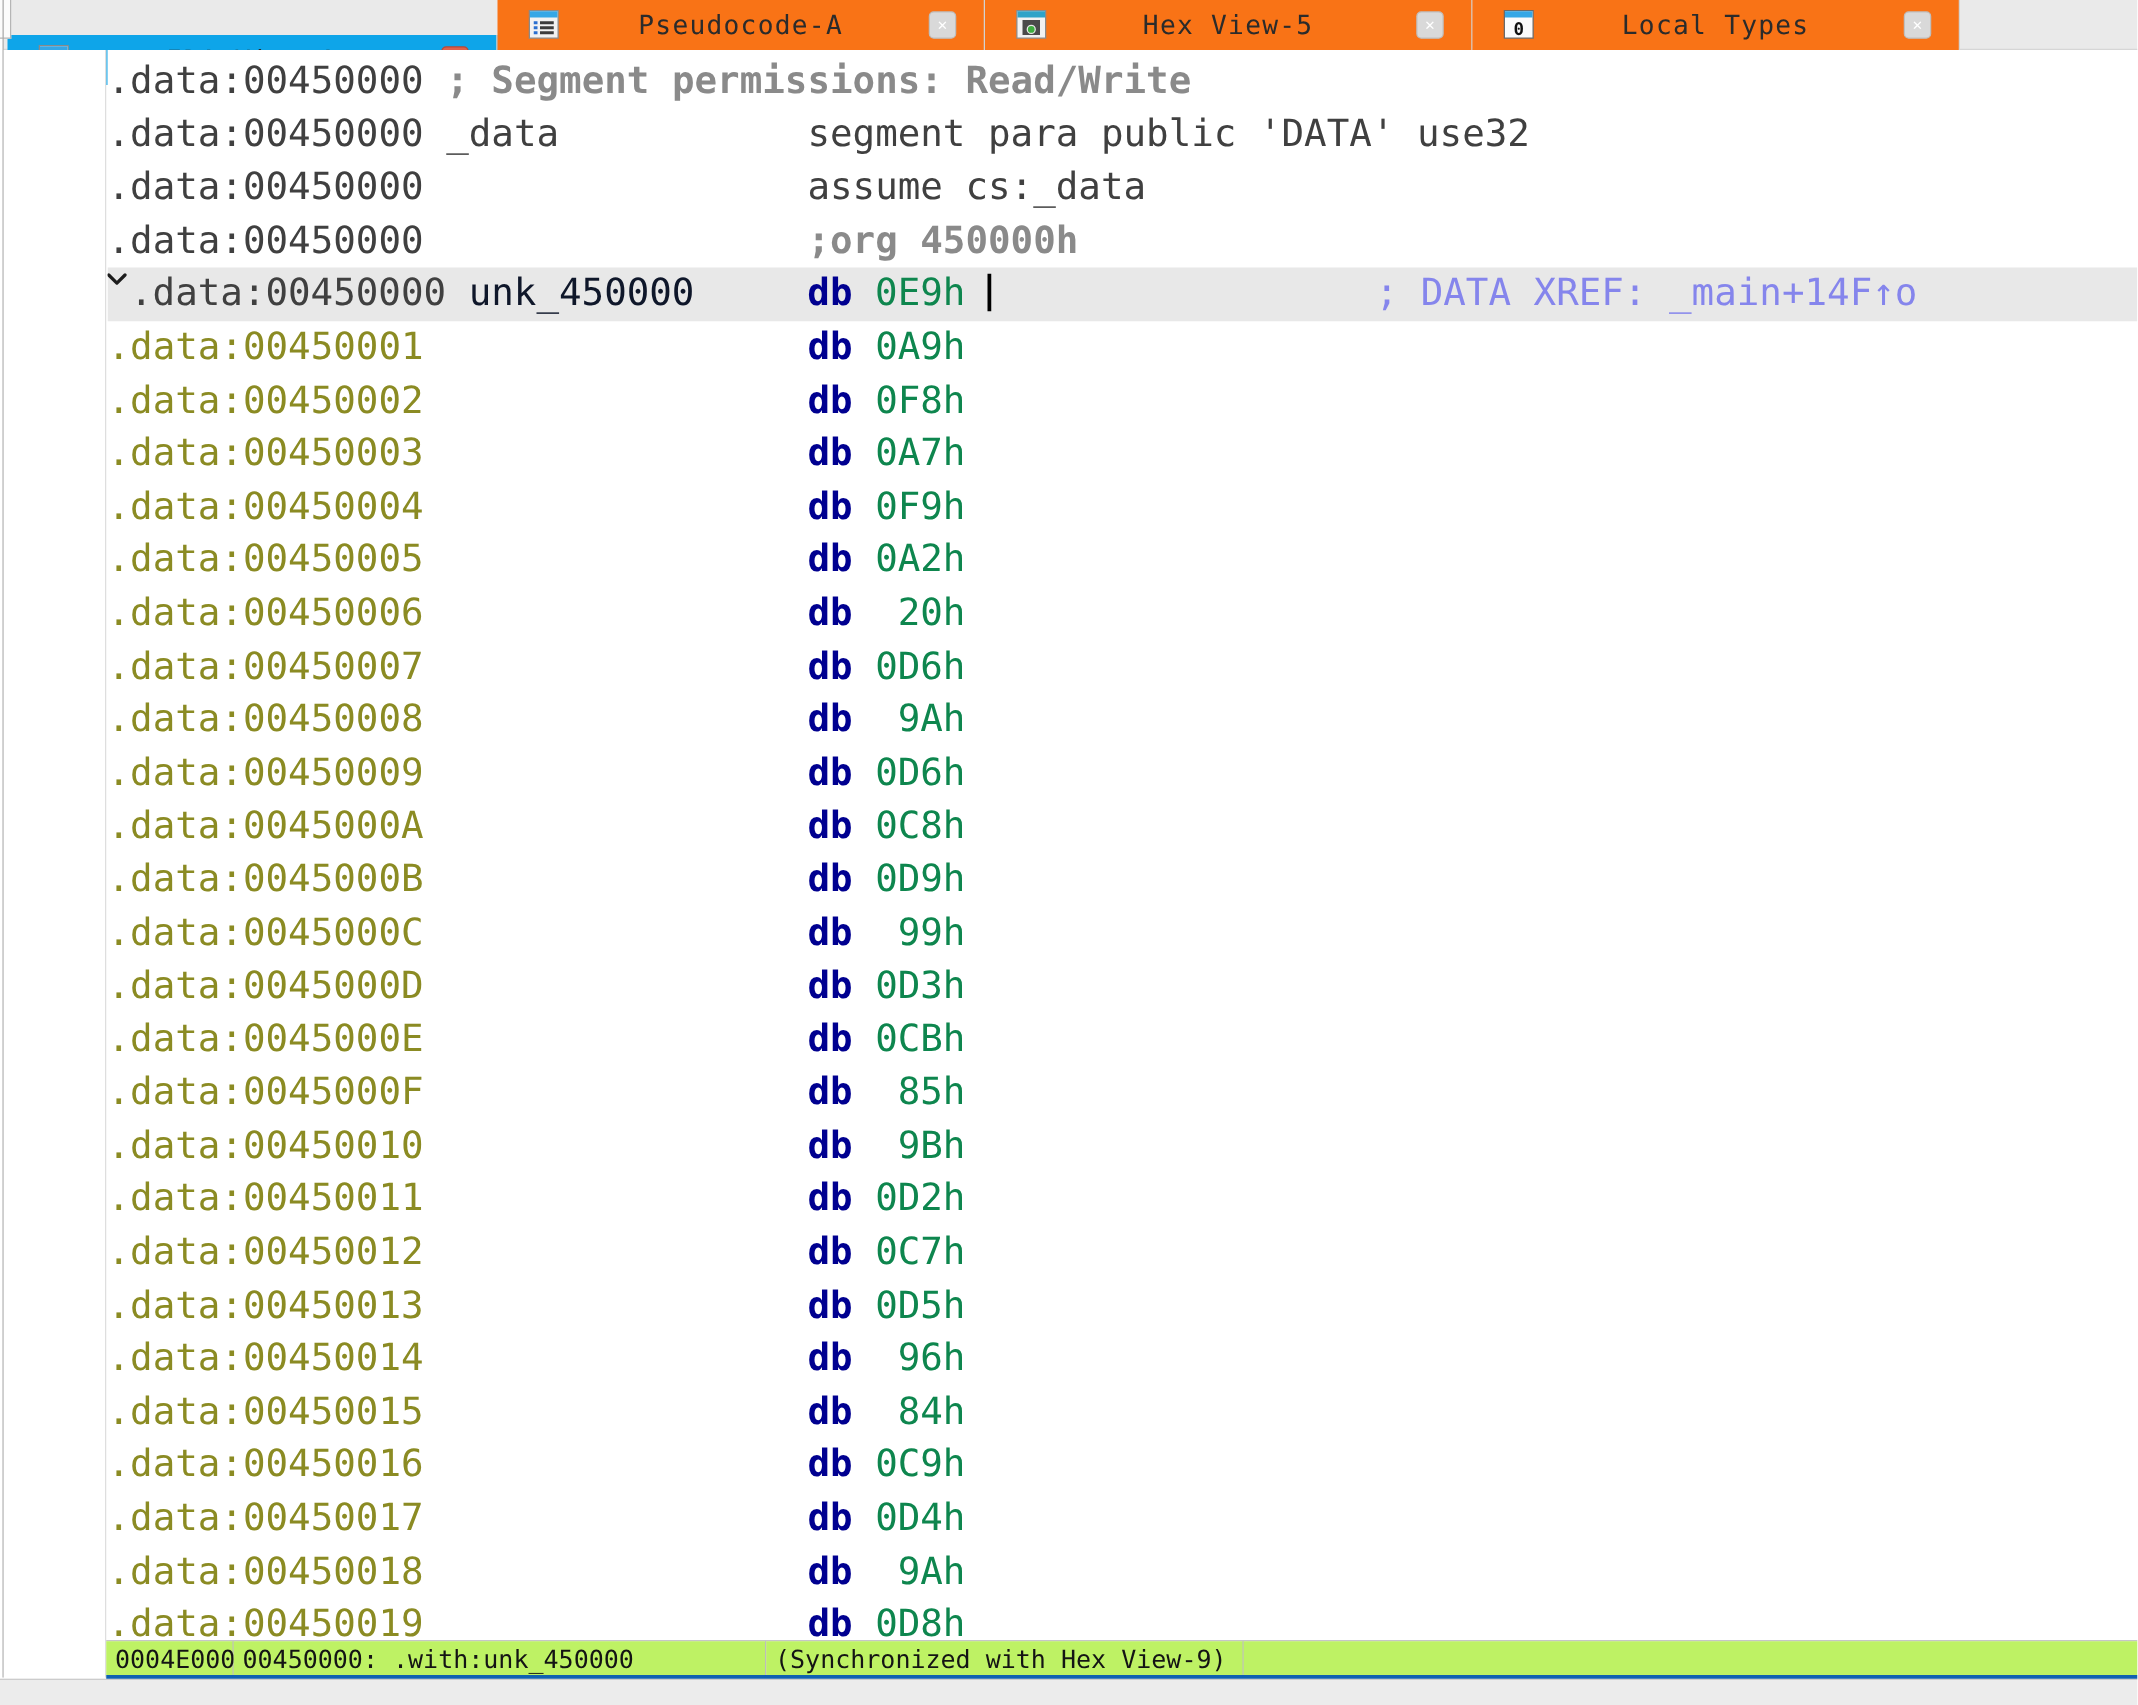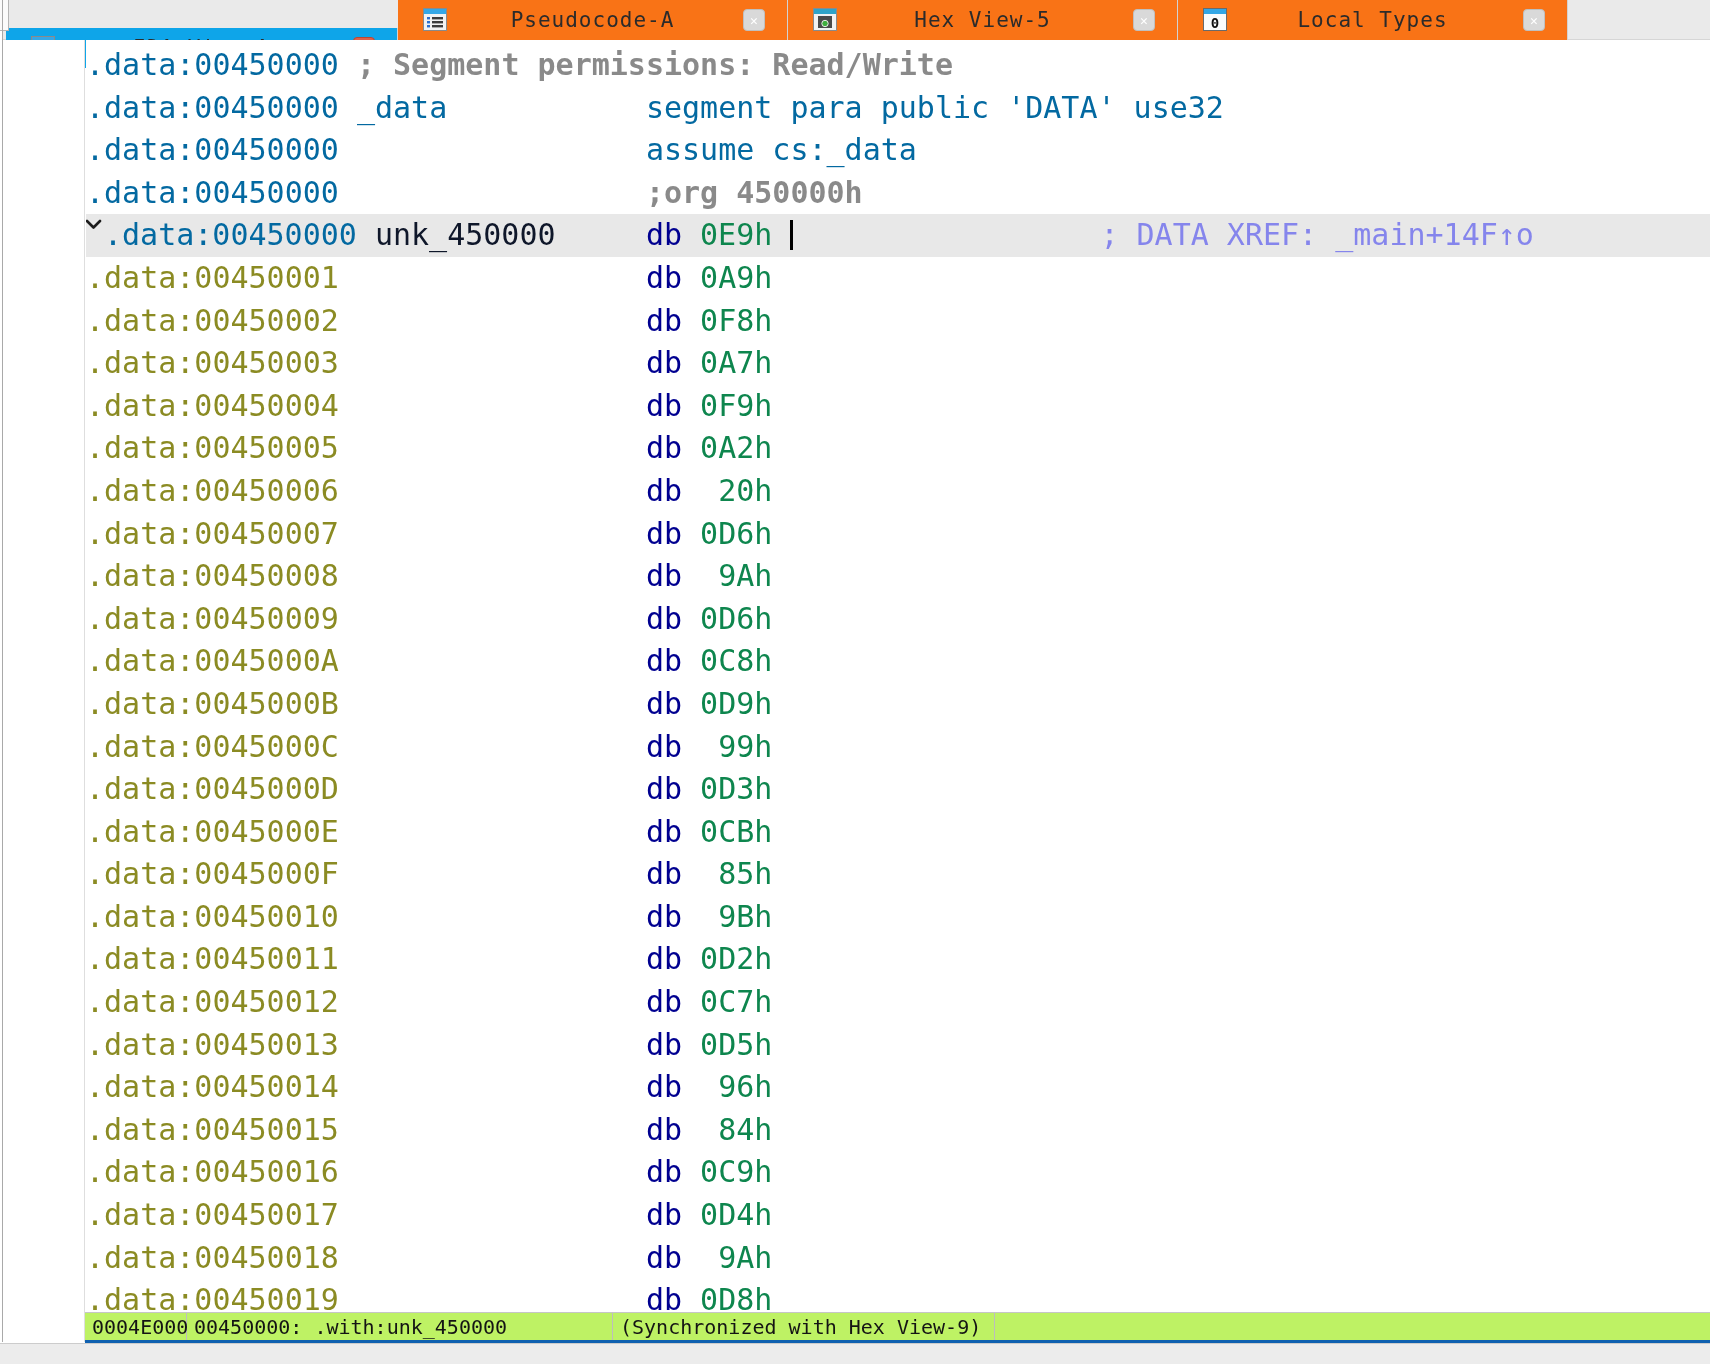--- a/index.html
+++ b/index.html
@@ -31,23 +31,23 @@
   .gutter { position:absolute; left:3px; top:40px; width:82px; height:1302px; background:#ffffff;
             border-right:1px solid #dedede; }
 
   
   .listing { position:absolute; left:86px; top:40px; right:0; height:1302px; background:#ffffff;
              padding-top:4px; font-size:30px; line-height:42.6px; white-space:pre; overflow:hidden; }
   .row { position:relative; height:42.6px; }
   .row.hl { background:#e8e8e8; }
   .chev { display:inline-block; width:18px; position:relative; }
   .chev svg { position:absolute; left:-1px; top:-27px; }
-  .c-blue  { color:#0369a1; }
+  .c-blue  { color:#404040; }
   .c-olive { color:#8b8b23; }
-  .c-navy  { color:#000090; }
+  .c-navy  { color:#000090;font-weight:bold; }
   .c-name  { color:#0f172a; }
   .c-green { color:#0e864e; }
   .c-gray  { color:#8a8a8a;font-weight:bold; }
   .c-xref  { color:#8585ec; }
   .caret { display:inline-block; width:0; height:30px; border-left:3px solid #000;
            vertical-align:-5px; }
 
   
   .statusbar { position:absolute; left:85px; top:1312px; right:0; height:28px; background:#f0f0f0;
                border-top:1px solid #c6c6c6; display:flex; z-index:5;

